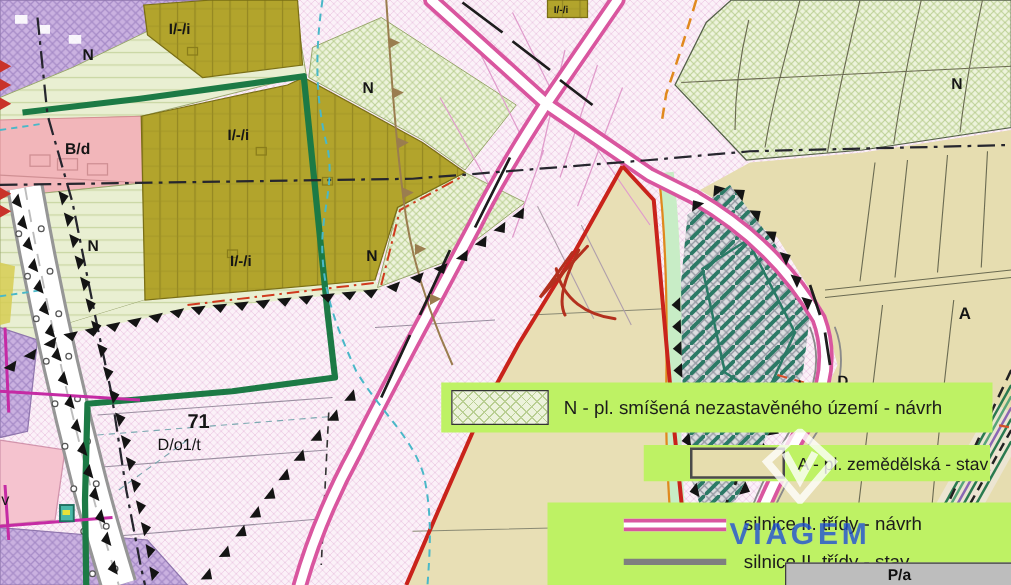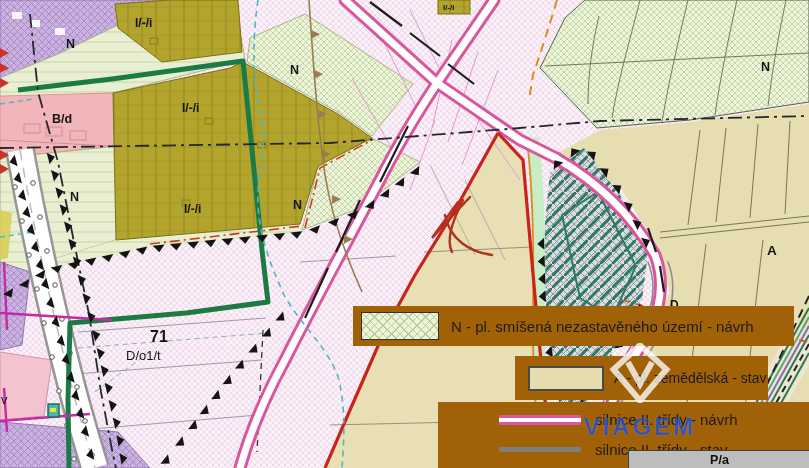--- a/index.html
+++ b/index.html
@@ -5,28 +5,28 @@
   html,body{margin:0;padding:0;background:#fff;}
   #stage{position:relative;width:809px;height:468px;overflow:hidden;background:#fff;
          font-family:"Liberation Sans",sans-serif;}
   #mapsvg{position:absolute;left:0;top:0;}
   #mapsvg text{font-family:"Liberation Sans",sans-serif;fill:#151515;}
   .lblB{font-weight:bold;font-size:12.5px;}
   .lblI{font-weight:bold;font-size:12px;}
   .lbl71{font-weight:bold;font-size:16px;}
   .lblM{font-size:13px;}
   .lblT{font-weight:bold;font-size:8px;}
-  .legend-box{position:absolute;background:#a16207;display:flex;align-items:center;
+  .legend-box{position:absolute;background:#bef264;display:flex;align-items:center;
               color:#1b1b1b;font-size:15px;white-space:nowrap;}
   #legend1{left:353px;top:306px;width:441px;height:40px;}
   #legend1 .sw{width:76px;height:26px;border:1px solid #333;margin:0 12px 0 8px;flex:none;
      background:
        repeating-linear-gradient(45deg,#b9cf92 0 1px,transparent 1px 6px),
        repeating-linear-gradient(-45deg,#b9cf92 0 1px,transparent 1px 6px),#edf3dc;}
-  #legend2{left:515px;top:356px;width:253px;height:44px;font-size:14px;}
+  #legend2{left:515px;top:356px;width:253px;height:29px;font-size:14px;padding-left:24px;}
   #legend2 .sw{width:72px;height:21px;border:2px solid #4a4a4a;background:#e6ddae;
      margin:0 10px 0 13px;flex:none;}
   #legend3{left:438px;top:402px;width:330px;height:66px;flex-direction:column;
      align-items:flex-start;justify-content:flex-start;padding-left:43px;}
   .leg-row{display:flex;align-items:center;width:100%;}
   #legend3 .row1{margin-top:9px;}
   #legend3 .row2{margin-top:13px;}
   .sw-pink{width:82px;height:10px;border-top:3.5px solid #d9569f;border-bottom:3.5px solid #d9569f;
      background:#fff;box-sizing:border-box;margin:0 14px 0 18px;flex:none;}
   .sw-gray{width:82px;height:5px;background:#7f7f7f;margin:0 14px 0 18px;flex:none;}

